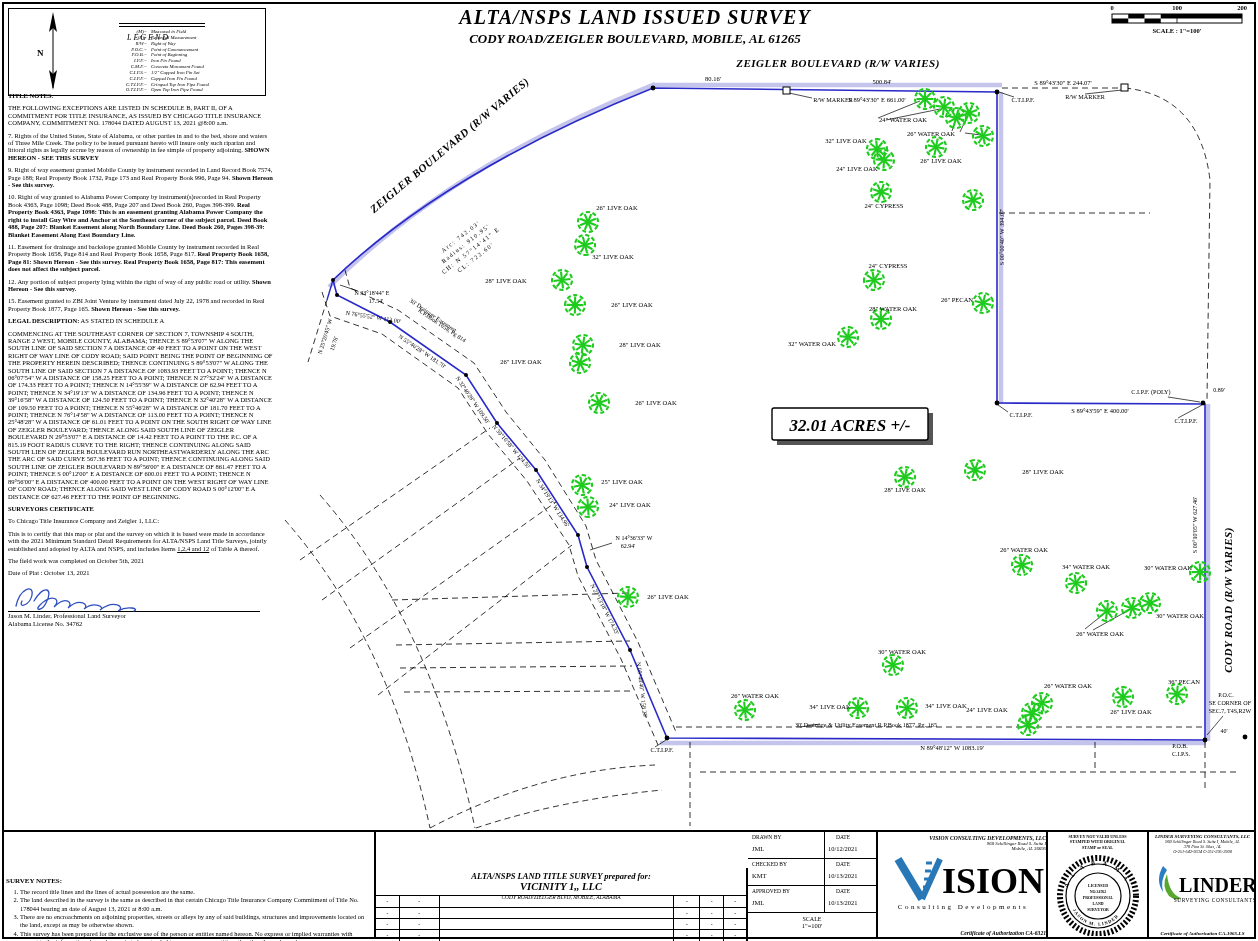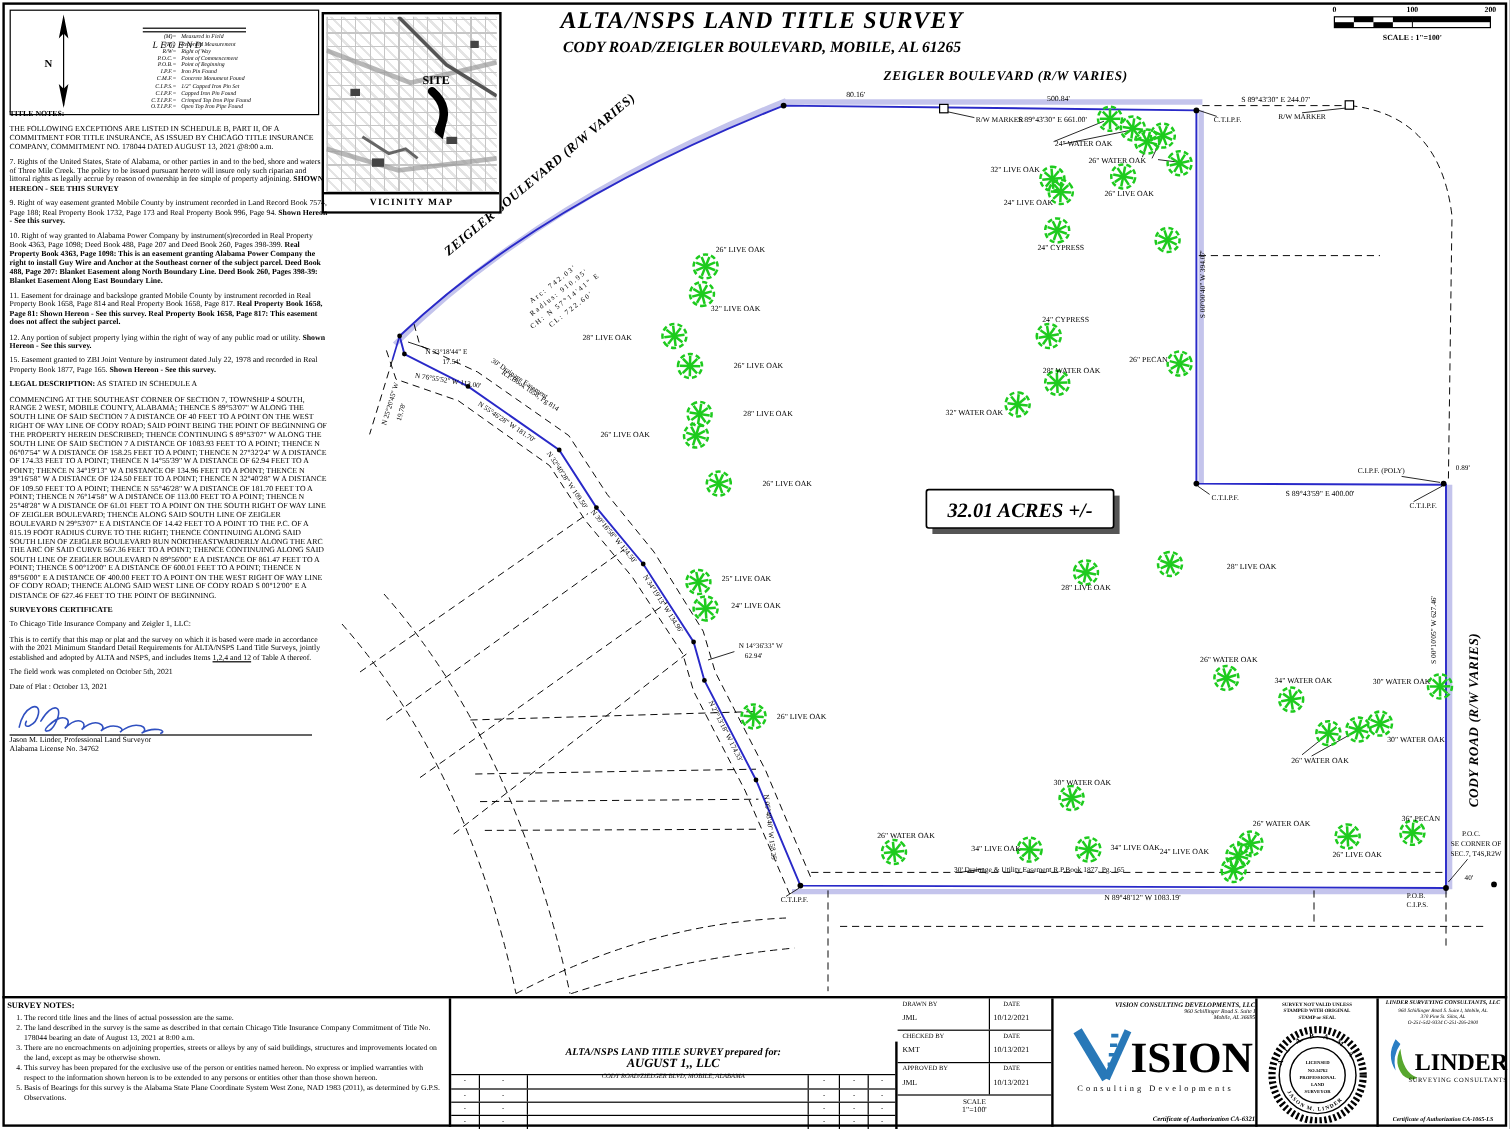--- a/index.html
+++ b/index.html
@@ -35,21 +35,21 @@
   .notes .b{font-weight:bold;}
   .notes .u{text-decoration:underline;}
   .sigline{border-top:1px solid #000;width:252px;margin-top:-4px;}
   .signame{font-size:6.5px;}
   
   .bottom{position:absolute;left:2px;right:2px;top:830px;bottom:2px;border-top:2.5px solid #000;
           display:flex;z-index:20;background:#fff;}
   .sec{position:relative;border-right:2px solid #000;box-sizing:border-box;height:100%;}
   .sec:last-child{border-right:none;}
   .snotes{width:374px;padding:2px 4px;box-sizing:border-box;}
-  .snotes-title{font-size:7px;font-weight:bold;}
+  .snotes-title{font-size:7px;font-weight:bold;margin-top:43px;}
   .snotes ol{margin:3px 0 0 14px;padding:0;font-size:6.4px;line-height:1.3;}
   .rev{width:372px;margin-top:36px;}
   .rev-title1{position:absolute;top:3px;width:100%;text-align:center;font-size:8.5px;font-weight:bold;font-style:italic;}
   .rev-title2{position:absolute;top:13px;width:100%;text-align:center;font-size:10.5px;font-weight:bold;font-style:italic;}
   .rev-title3{position:absolute;top:26px;width:100%;text-align:center;font-size:5.5px;font-style:italic;}
   .rev-table{position:absolute;left:0;bottom:0;width:100%;}
   .rev-row{display:flex;border-top:1px solid #000;height:10.4px;font-size:5.5px;text-align:center;}
   .rev-row>div{border-right:1px solid #000;box-sizing:border-box;line-height:10.4px;overflow:hidden;}
   .rev-row>div:last-child{border-right:none;}
   .rc0{width:24px}.rc1{width:40px}.rc2{width:236px}.rc3{width:26px}.rc4{width:24px}.rc5{width:22px}
@@ -463,39 +463,22 @@
           <span class="ab">C.T.I.P.F.=</span>
           <span>Crimped Top Iron Pipe Found</span>
         </div>
         <div class="legend-row">
           <span class="ab">O.T.I.P.F.=</span>
           <span>Open Top Iron Pipe Found</span>
         </div>
       </div>
   </div>
 
-  <div class="vmap">
-    <div class="vmap-bg"></div>
-    <svg width="142" height="146" style="position:absolute;left:2px;top:2px;">
-      <path d="M0,28 L70,55 L142,38" stroke="#9a9a9a" stroke-width="4" fill="none" opacity="0.7"></path>
-      <path d="M0,110 L60,128 L142,118" stroke="#9a9a9a" stroke-width="4" fill="none" opacity="0.7"></path>
-      <path d="M60,0 L100,40 L142,66" stroke="#555" stroke-width="3" fill="none"></path>
-      <rect x="20" y="60" width="8" height="6" fill="#444"></rect>
-        <rect x="100" y="100" width="9" height="6" fill="#444"></rect>
-      <rect x="38" y="118" width="10" height="7" fill="#444"></rect>
-        <rect x="120" y="20" width="7" height="6" fill="#444"></rect>
-      <path d="M30,100 l22,14 l14,-4 l10,8" stroke="#666" stroke-width="2.5" fill="none"></path>
-      <path d="M88,62 q16,14 6,32" stroke="#000" stroke-width="7" fill="none" stroke-linecap="round"></path>
-      <polygon points="90,96 100,88 97,102" fill="#000"></polygon>
-      <text x="80" y="56" font-size="10" font-weight="bold">SITE</text>
-    </svg>
-    <div class="vmap-caption">VICINITY MAP</div>
-  </div>
-
-  <div class="title1">ALTA/NSPS LAND TITLE SURVEY</div>
+
+  <div class="title1">ALTA/NSPS LAND ISSUED SURVEY</div>
   <div class="title2">CODY ROAD/ZEIGLER BOULEVARD, MOBILE, AL 61265</div>
 
   <div class="notes" id="notes-col">
     <div id="notes-paras">
         <p><span class="b">TITLE NOTES:</span></p>
         <p><span>THE FOLLOWING EXCEPTIONS ARE LISTED IN SCHEDULE B, PART II, OF A COMMITMENT FOR TITLE INSURANCE, AS ISSUED BY CHICAGO TITLE INSURANCE COMPANY, COMMITMENT NO. 178044 DATED AUGUST 13, 2021 @8:00 a.m.</span></p>
         <p><span>7. Rights of the United States, State of Alabama, or other parties in and to the bed, shore and waters of Three Mile Creek. The policy to be issued pursuant hereto will insure only such riparian and littoral rights as legally accrue by reason of ownership in fee simple of property adjoining. </span><span class="b">SHOWN HEREON - SEE THIS SURVEY</span></p>
         <p><span>9. Right of way easement granted Mobile County by instrument recorded in Land Record Book 7574, Page 188; Real Property Book 1732, Page 173 and Real Property Book 996, Page 94. </span><span class="b">Shown Hereon - See this survey.</span></p>
         <p><span>10. Right of way granted to Alabama Power Company by instrument(s)recorded in Real Property Book 4363, Page 1098; Deed Book 488, Page 207 and Deed Book 260, Pages 398-399. </span><span class="b">Real Property Book 4363, Page 1098: This is an easement granting Alabama Power Company the right to install Guy Wire and Anchor at the Southeast corner of the subject parcel. Deed Book 488, Page 207: Blanket Easement along North Boundary Line. Deed Book 260, Pages 398-39: Blanket Easement Along East Boundary Line.</span></p>
         <p><span>11. Easement for drainage and backslope granted Mobile County by instrument recorded in Real Property Book 1658, Page 814 and Real Property Book 1658, Page 817. </span><span class="b">Real Property Book 1658, Page 81: Shown Hereon - See this survey. Real Property Book 1658, Page 817: This easement does not affect the subject parcel.</span></p>
@@ -525,21 +508,21 @@
           <li>The record title lines and the lines of actual possession are the same.</li>
           <li>The land described in the survey is the same as described in that certain Chicago Title Insurance Company Commitment of Title No. 178044 bearing an date of August 13, 2021 at 8:00 a.m.</li>
           <li>There are no encroachments on adjoining properties, streets or alleys by any of said buildings, structures and improvements located on the land, except as may be otherwise shown.</li>
           <li>This survey has been prepared for the exclusive use of the person or entities named hereon. No express or implied warranties with respect to the information shown hereon is to be extended to any persons or entities other than those shown hereon.</li>
           <li>Basis of Bearings for this survey is the Alabama State Plane Coordinate System West Zone, NAD 1983 (2011), as determined by G.P.S. Observations.</li>
         </ol>
     </div>
 
     <div class="sec rev">
       <div class="rev-title1">ALTA/NSPS LAND TITLE SURVEY prepared for:</div>
-      <div class="rev-title2">AUGUST 1,, LLC</div>
+      <div class="rev-title2">VICINITY 1,, LLC</div>
       <div class="rev-title3">CODY ROAD/ZIELGER BLVD, MOBILE, ALABAMA</div>
       <div class="rev-table" id="rev-table">
           <div class="rev-row">
             <div class="rc0">-</div>
             <div class="rc1">-</div>
             <div class="rc2"></div>
             <div class="rc3">-</div>
             <div class="rc4">-</div>
             <div class="rc5">-</div>
           </div>

